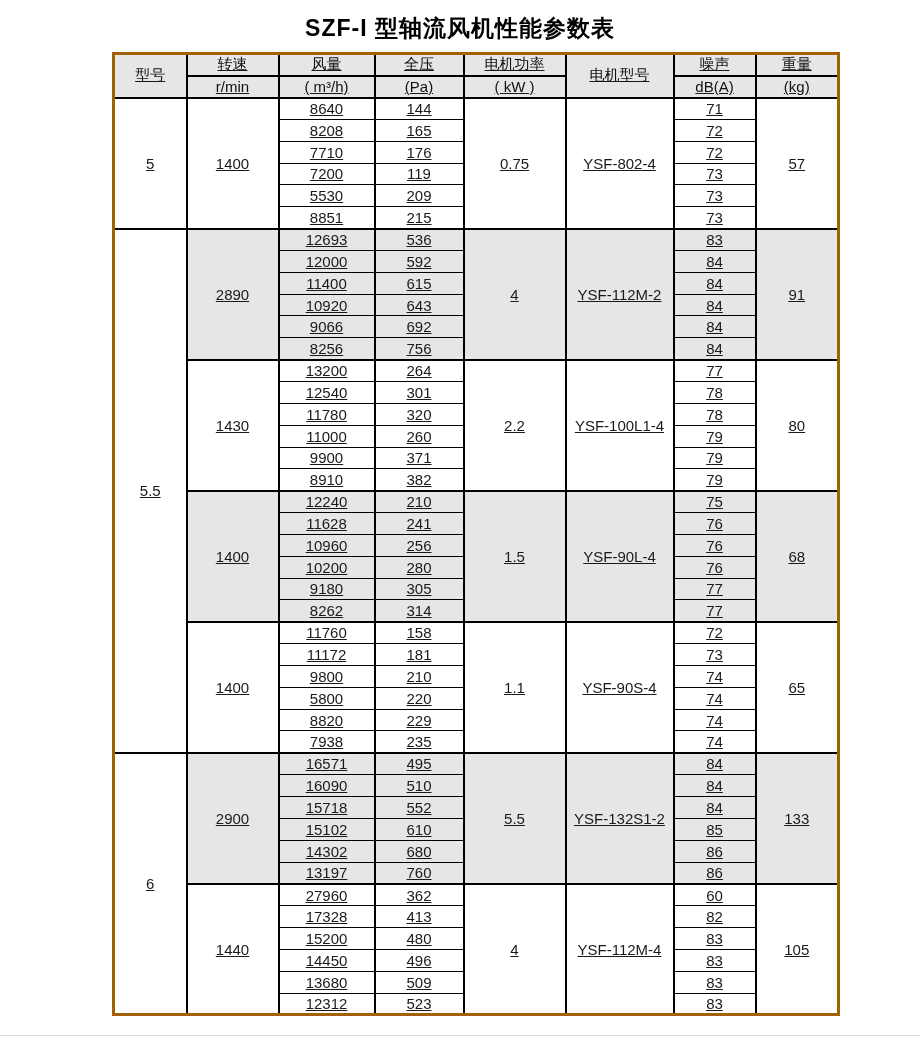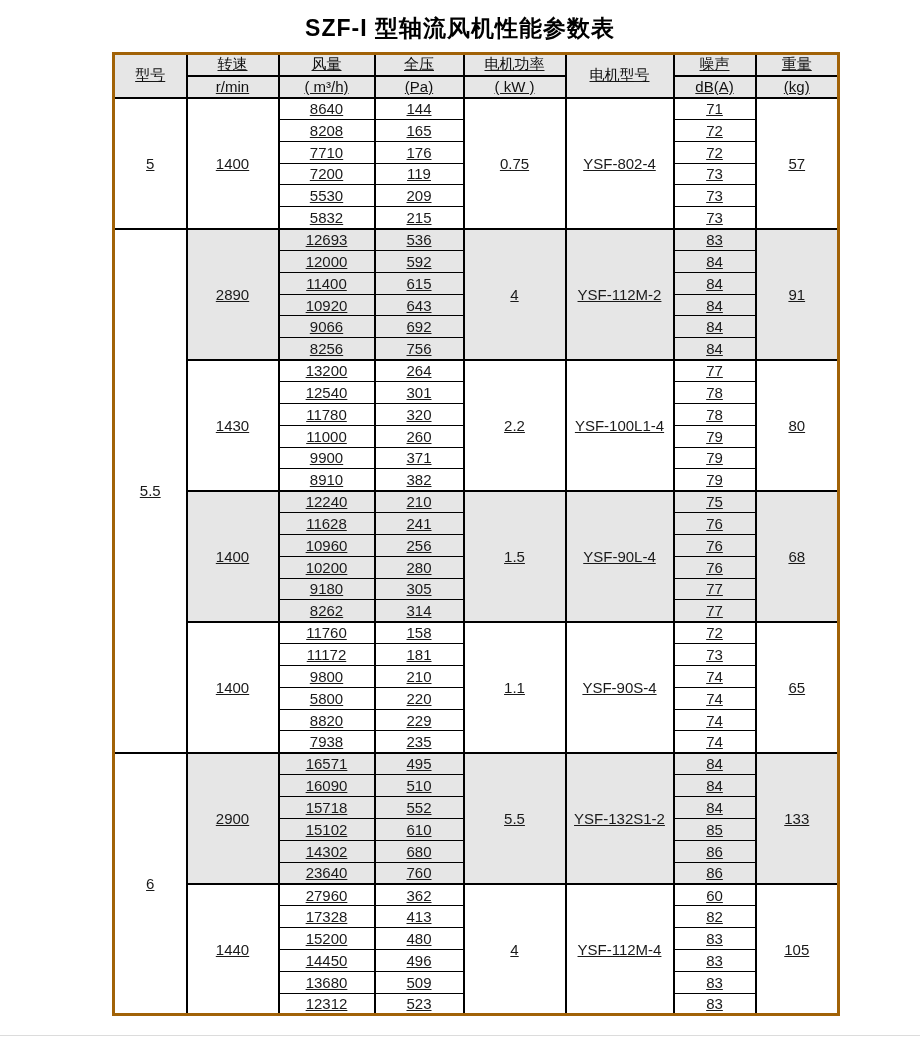--- a/index.html
+++ b/index.html
@@ -119,21 +119,21 @@
         <td>7200</td>
         <td>119</td>
         <td>73</td>
       </tr>
       <tr>
         <td>5530</td>
         <td>209</td>
         <td>73</td>
       </tr>
       <tr>
-        <td>5832</td>
+        <td>8851</td>
         <td>215</td>
         <td>73</td>
       </tr>
       <tr class="block-start">
         <td rowspan="24">5.5</td>
         <td rowspan="6" class="shaded">2890</td>
         <td class="shaded">12693</td>
         <td class="shaded">536</td>
         <td rowspan="6" class="shaded">4</td>
         <td rowspan="6" class="shaded">YSF-112M-2</td>
@@ -291,21 +291,21 @@
         <td class="shaded">15102</td>
         <td class="shaded">610</td>
         <td class="shaded">85</td>
       </tr>
       <tr>
         <td class="shaded">14302</td>
         <td class="shaded">680</td>
         <td class="shaded">86</td>
       </tr>
       <tr>
-        <td class="shaded">23640</td>
+        <td class="shaded">13197</td>
         <td class="shaded">760</td>
         <td class="shaded">86</td>
       </tr>
       <tr class="block-start">
         <td rowspan="6">1440</td>
         <td>27960</td>
         <td>362</td>
         <td rowspan="6">4</td>
         <td rowspan="6">YSF-112M-4</td>
         <td>60</td>

